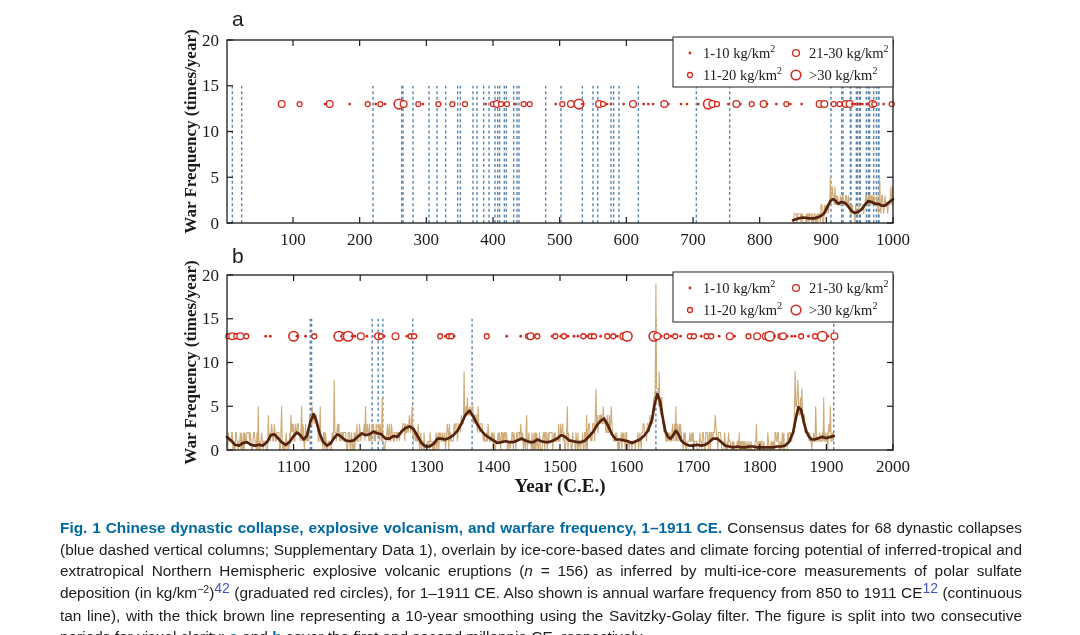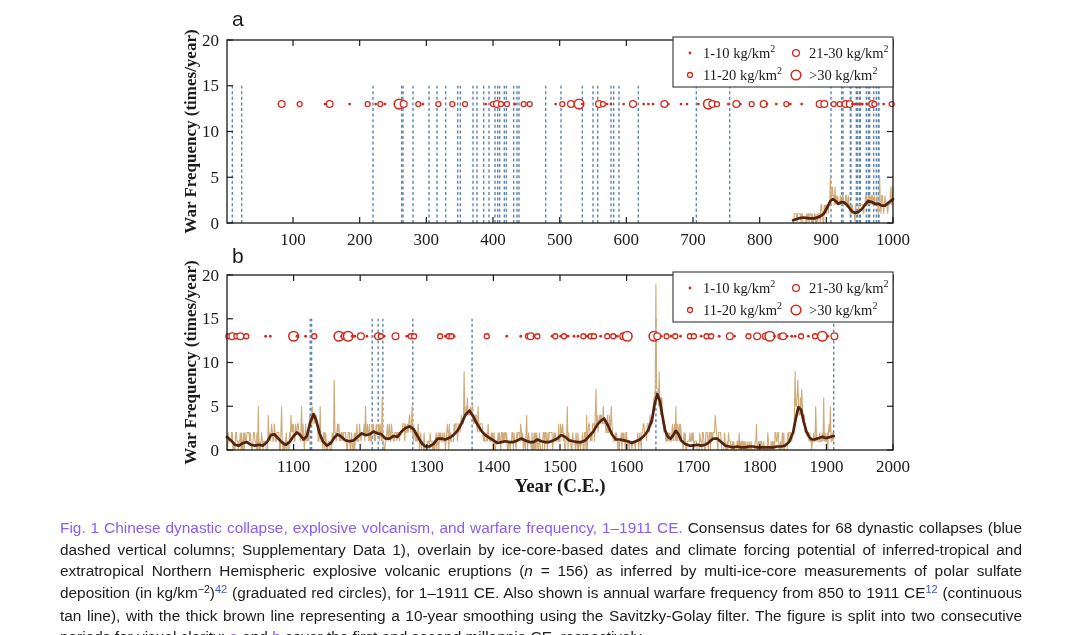--- a/index.html
+++ b/index.html
@@ -2,24 +2,24 @@
 <html><head>
 <meta charset="utf-8">
 <style>
   html,body{margin:0;padding:0;background:#ffffff;}
   .page{position:relative;width:1080px;height:635px;background:#fff;overflow:hidden;
         font-family:"Liberation Sans",sans-serif;}
   .figure-area{position:absolute;left:0;top:0;width:1080px;height:500px;}
   .caption{position:absolute;left:60px;top:502px;width:962px;
            font-family:"Liberation Sans",sans-serif;font-size:15.4px;line-height:21.4px;
            color:#1c1c1c;text-align:justify;}
-  .seg-bold{font-weight:normal;color:#8b5cf6;}
+  .seg-bold{font-weight:bold;color:#0369a1;}
   .seg-italic{font-style:italic;}
   .seg-sup{font-size:10.5px;position:relative;top:-4.5px;}
-  .seg-sup-link{font-size:11px;position:relative;top:-4.5px;color:#3e57c0;cursor:pointer;}
+  .seg-sup-link{font-size:14px;position:relative;top:-4.5px;color:#3e57c0;cursor:pointer;}
   svg text{user-select:none;}
 </style>
 </head>
 <body>
 
 <div class="page">
   <div class="figure-area">
     <svg id="figure-svg" width="1080" height="500" viewBox="0 0 1080 500">
         <g>
           <text x="232" y="26" fill="#1a1a1a" font-family="&quot;Liberation Sans&quot;, sans-serif" font-size="21px">a</text>

